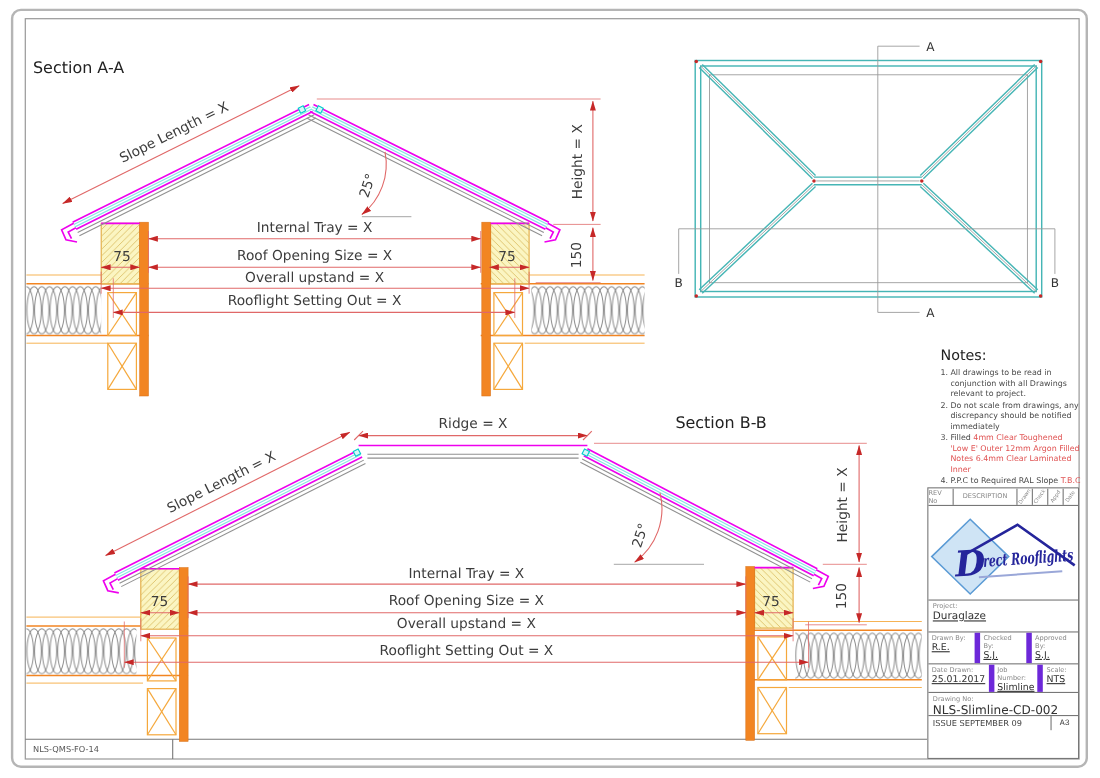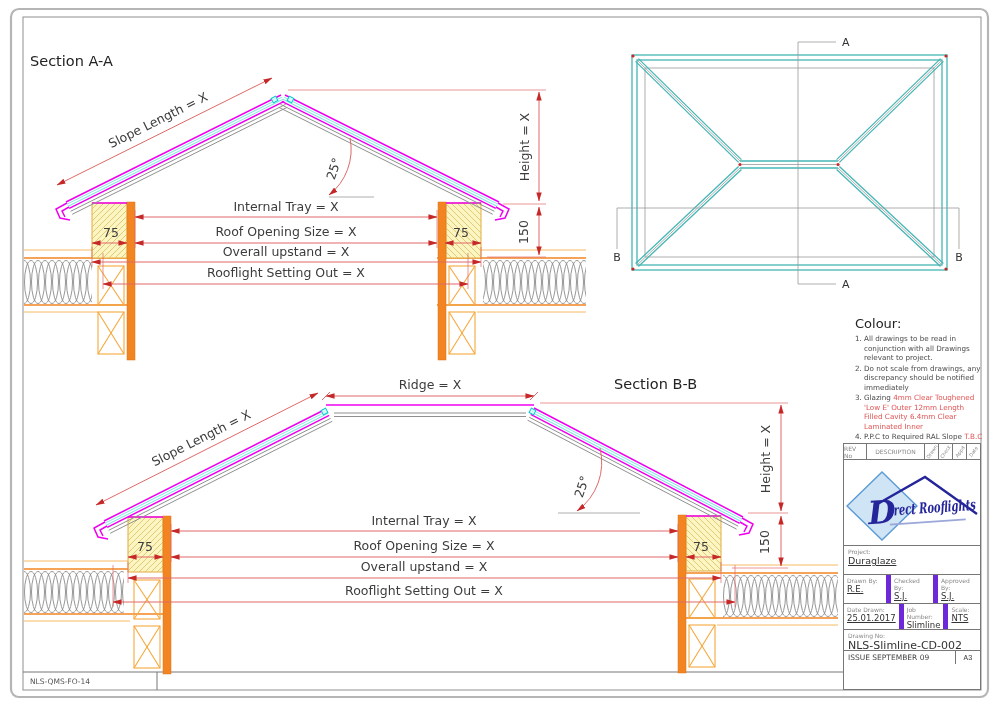--- a/index.html
+++ b/index.html
@@ -326,32 +326,32 @@
 
       <text class="dtext" text-anchor="middle" x="424" y="595">Rooflight Setting Out = X</text>
       <line class="dim" x1="113" y1="602" x2="735" y2="602" marker-start="url(#arr)" marker-end="url(#arr)"></line>
       <line class="ext" x1="113" y1="565" x2="113" y2="607"></line>
       <line class="ext" x1="735" y1="565" x2="735" y2="607"></line>
     </g>
   </g>
 </svg>
 
 <div class="notes">
-  <h3>Colour:</h3>
+  <h3>Notes:</h3>
   <div class="note-item">
     <span class="num">1.</span>
     <span><span>All drawings to be read in conjunction with all Drawings relevant to project.</span><span class="red"></span></span>
   </div>
   <div class="note-item">
     <span class="num">2.</span>
     <span><span>Do not scale from drawings, any discrepancy should be notified immediately</span><span class="red"></span></span>
   </div>
   <div class="note-item">
     <span class="num">3.</span>
-    <span><span>Glazing </span><span class="red">4mm Clear Toughened 'Low E' Outer 12mm Length Filled Cavity 6.4mm Clear Laminated Inner</span></span>
+    <span><span>Filled </span><span class="red">4mm Clear Toughened 'Low E' Outer 12mm Argon Filled Notes 6.4mm Clear Laminated Inner</span></span>
   </div>
   <div class="note-item">
     <span class="num">4.</span>
     <span><span>P.P.C to Required RAL Slope </span><span class="red">T.B.C</span></span>
   </div>
 </div>
 
 <div class="tb">
   <div class="tb-row rev">
     <div class="c-rev">REV No</div>

